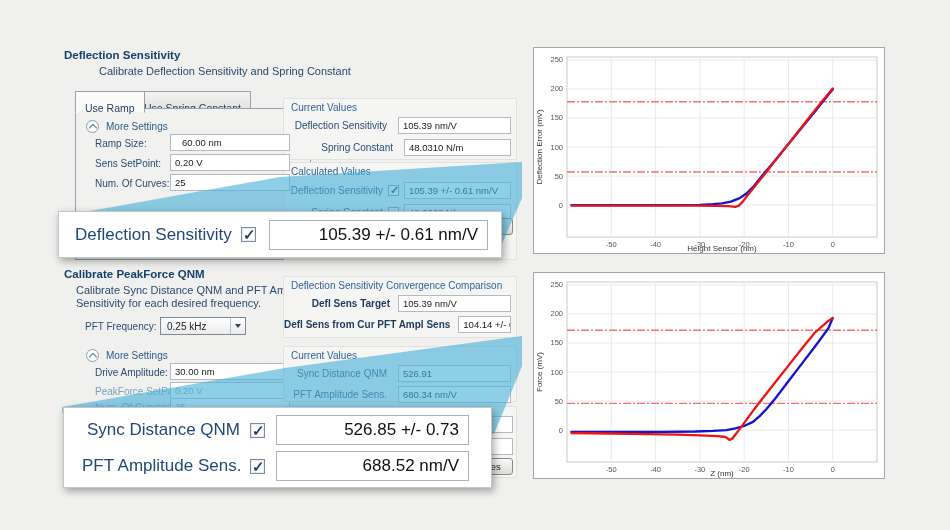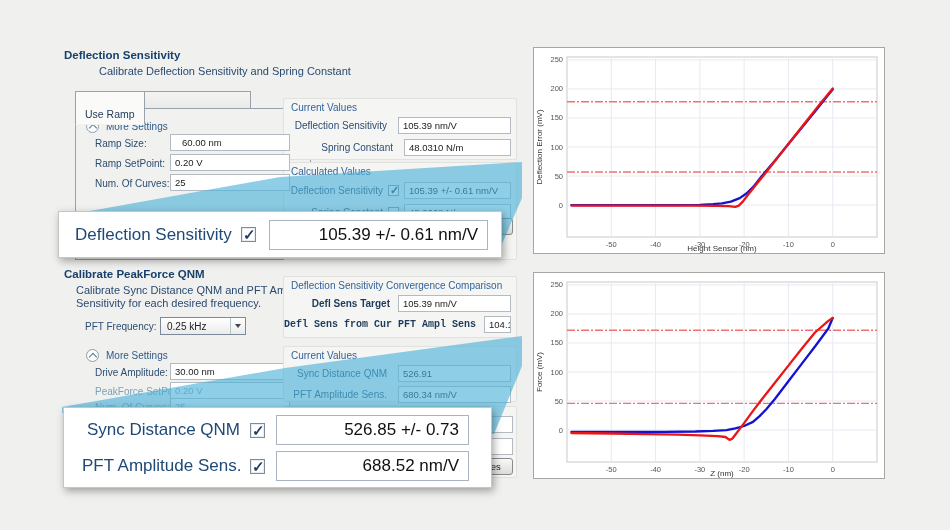--- a/index.html
+++ b/index.html
@@ -14,21 +14,21 @@
   .flabel { font-size:10px; color:#2c4d72; white-space:nowrap; }
   .muted  { color:#7aa2ba; }
   .gbtitle{ font-size:10px; color:#31639c; white-space:nowrap; }
 
   
   .field { background:#fff; border:1px solid #b4bac2; font-size:9.5px; color:#1a1a1a;
            text-align:left; padding:2px 4px; white-space:nowrap; overflow:hidden; }
   .field.muted { color:#7aa2ba; }
 
   
-  .tab { position:absolute; height:18px; font-size:10.5px; color:#223c5c; padding:16px 9px;
+  .tab { position:absolute; height:18px; font-size:10.5px; color:#223c5c; padding:10px 9px;
          border:1px solid #97a2ac; white-space:nowrap; }
   .tab.active { background:#fafaf9; border-bottom:1px solid #f1f1ef; z-index:3; }
   .tab.inactive { background:linear-gradient(#f4f4f3,#dfdfdd); }
   .tabbox { border:1px solid #97a2ac; background:#f1f1ef; }
 
   
   .gbox { background:#f5f5f3; border:1px solid #e1e1de; border-radius:2px; }
   .gbrow { display:flex; align-items:center; justify-content:flex-end; }
   .gbrow .flabel { text-align:right; }
 
@@ -83,21 +83,21 @@
 
   <div class="tab active" style="left:75px;top:91px;">Use Ramp</div>
   <div class="tab inactive" style="left:134px;top:91px;">Use Spring Constant</div>
   <div class="abs tabbox" style="left:75px;top:108px;width:236px;height:152px;"></div>
 
   <div class="abs exp" style="left:86px;top:120px;z-index:2;"></div>
   <div class="abs flabel" style="left:106px;top:121px;color:#2f5a86;z-index:2;">More Settings</div>
 
   <div class="abs flabel" style="left:95px;top:138px;z-index:2;">Ramp Size:</div>
   <div class="abs field" style="left:170px;top:134px;width:120px;height:17px;z-index:2;padding-left:11px;">60.00 nm</div>
-  <div class="abs flabel" style="left:95px;top:158px;z-index:2;">Ramp SetPoint:</div>
+  <div class="abs flabel" style="left:95px;top:158px;z-index:2;">Sens SetPoint:</div>
   <div class="abs field" style="left:170px;top:154px;width:120px;height:17px;z-index:2;">0.20 V</div>
   <div class="abs flabel" style="left:95px;top:178px;z-index:2;">Num. Of Curves:</div>
   <div class="abs field" style="left:170px;top:174px;width:120px;height:17px;z-index:2;">25</div>
 
   <div class="abs gbox" style="left:283px;top:98px;width:234px;height:62px;">
     <div class="gbtitle" style="margin:3px 0 4px 7px;">Current Values</div>
     <div class="gbrow" style="margin:0 5px 5px 0;">
       <span class="flabel">Deflection Sensitivity</span>
       <span class="field" style="width:113px;height:17px;margin-left:11px;">105.39 nm/V</span>
     </div>
@@ -144,21 +144,21 @@
   <div class="abs flabel muted" style="left:95px;top:402px;">Num. Of Curves:</div>
   <div class="abs field muted" style="left:170px;top:398px;width:120px;height:17px;">25</div>
 
   <div class="abs gbox" style="left:283px;top:276px;width:234px;height:62px;">
     <div class="gbtitle" style="margin:3px 0 4px 7px;">Deflection Sensitivity Convergence Comparison</div>
     <div class="gbrow" style="margin:0 5px 4px 0;">
       <span class="flabel" style="font-weight:bold;color:#1d3a5c;">Defl Sens Target</span>
       <span class="field" style="width:113px;height:17px;margin-left:8px;">105.39 nm/V</span>
     </div>
     <div class="gbrow" style="margin:0 5px 0 0;">
-      <span class="flabel" style="font-weight:bold;color:#1d3a5c;font-family:Liberation Mono, monospace;">Defl Sens from Cur PFT Ampl Sens</span>
+      <span class="flabel" style="font-weight:bold;color:#1d3a5c;">Defl Sens from Cur PFT Ampl Sens</span>
       <span class="field" style="width:113px;height:17px;margin-left:8px;">104.14 +/- 0.41 nm/V</span>
     </div>
   </div>
 
   <div class="abs gbox" style="left:283px;top:346px;width:234px;height:56px;">
     <div class="gbtitle" style="margin:3px 0 4px 7px;">Current Values</div>
     <div class="gbrow" style="margin:0 5px 4px 0;">
       <span class="flabel">Sync Distance QNM</span>
       <span class="field" style="width:113px;height:17px;margin-left:11px;">526.91</span>
     </div>

